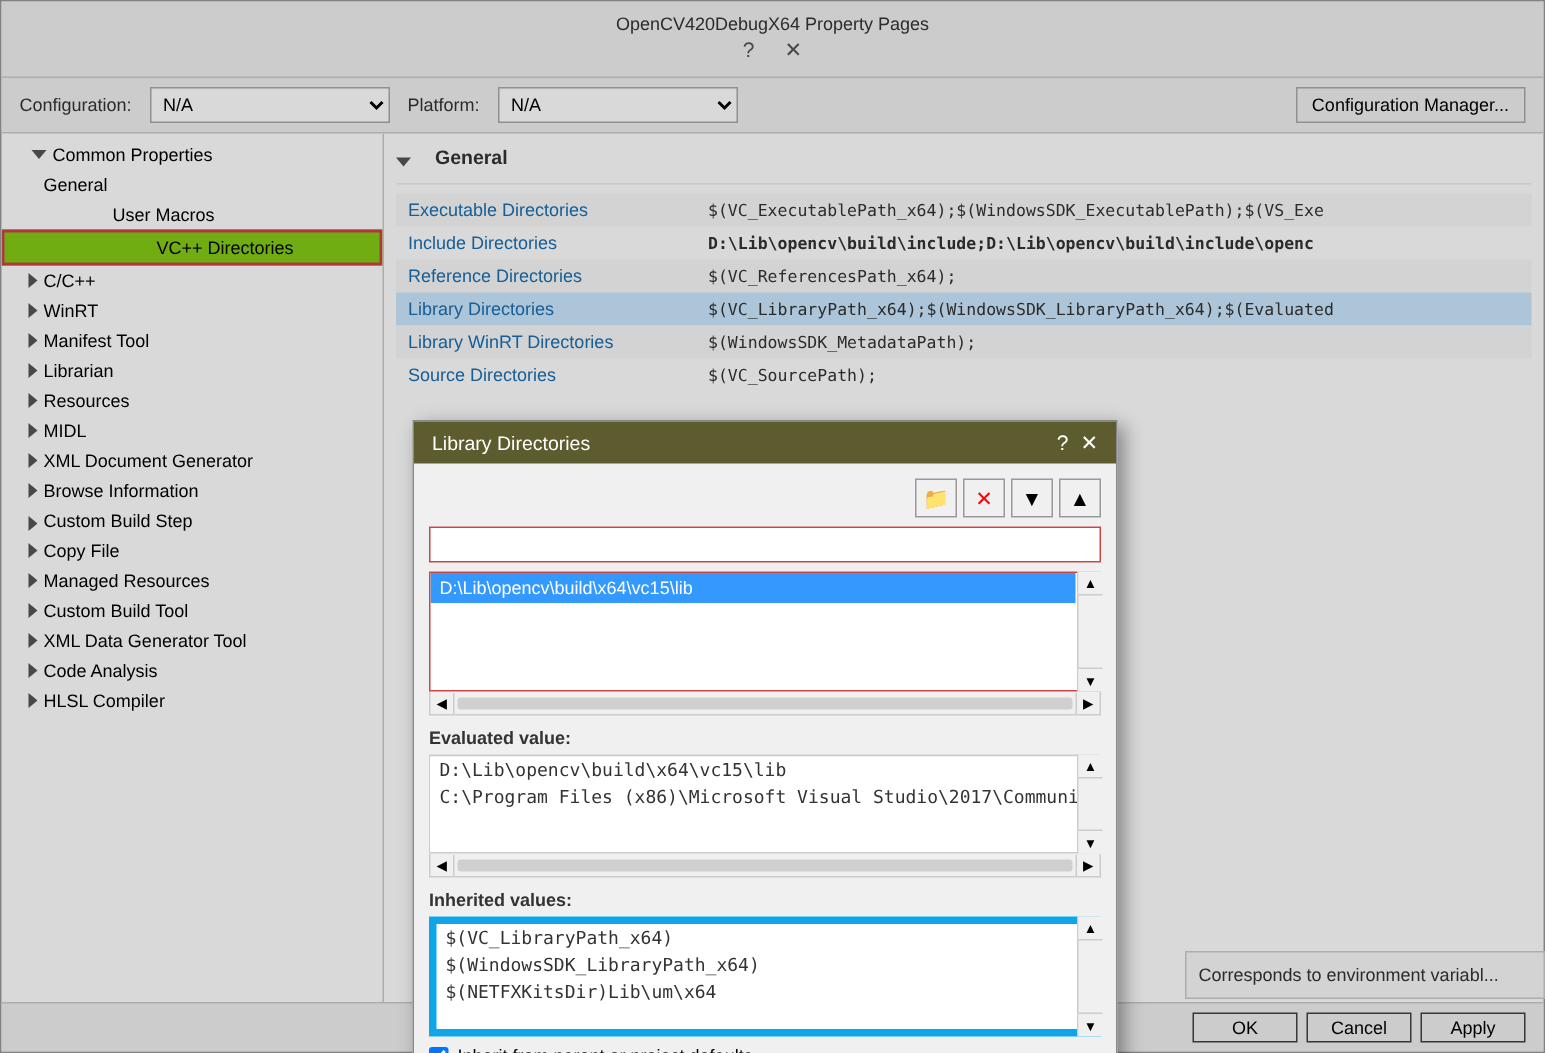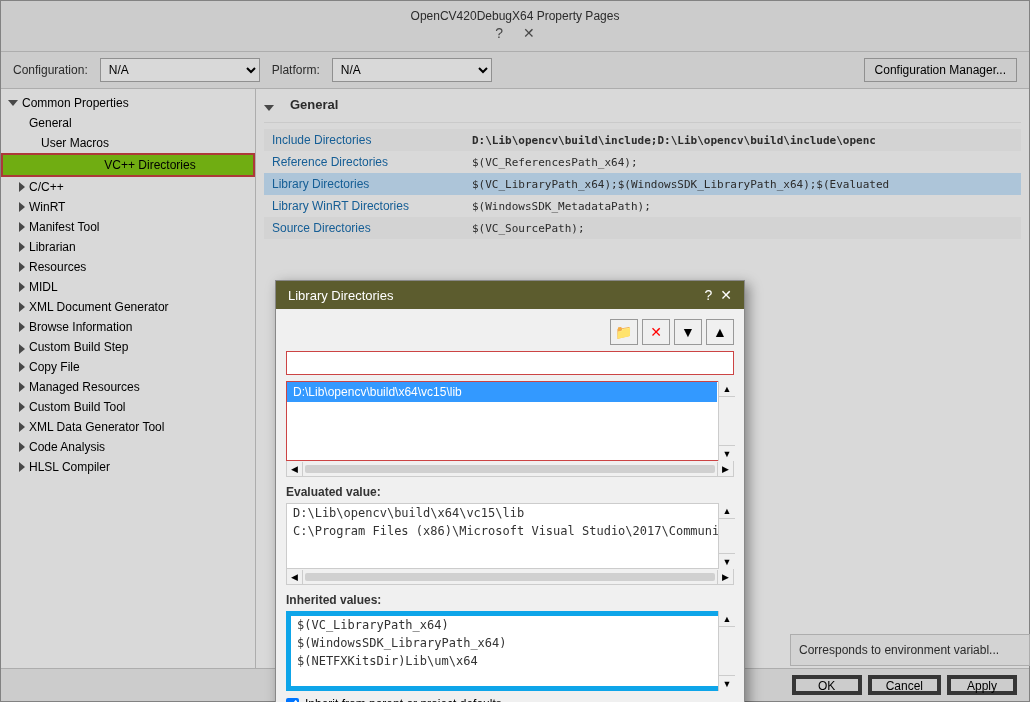--- a/index.html
+++ b/index.html
@@ -305,21 +305,21 @@
       justify-content: flex-end;
       gap: 6px;
       padding: 6px 12px;
       background: #f0f0f0;
       border-top: 1px solid #ccc;
     }
     .bottom-btn {
       height: 20px;
       min-width: 70px;
       padding: 0 14px;
-      border: 4px solid #404040;
+      border: 1px solid #404040;
       background: #f0f0f0;
       font-size: 12px;
       cursor: pointer;
     }
   </style>
 </head>
 <body>
 
 <div class="main-window">
 
@@ -340,30 +340,30 @@
     <select class="config-select">
       <option>N/A</option>
     </select>
     <button class="config-manager-btn">Configuration Manager...</button>
   </div>
 
   <div class="content-area">
 
     <div class="sidebar">
 
-      <div class="sidebar-item sidebar-group" style="padding-left:7px;">
+      <div class="sidebar-item sidebar-group" style="padding-left:20px;">
         <span class="triangle-down"></span>
         <span>Common Properties</span>
       </div>
 
       <div class="sidebar-item indent1" style="padding: 3px 0 3px 28px;">
         <span>General</span>
       </div>
 
-      <div class="sidebar-item indent1" style="padding: 3px 0 3px 40px;">
+      <div class="sidebar-item indent1" style="padding: 3px 0 3px 28px; margin-left: 46px;">
         <span>User Macros</span>
       </div>
 
       <div class="sidebar-item active-highlighted indent1" style="padding: 3px 0 3px 44px; background:#84cc16; border: 2px solid #cc4444; text-align: center;">
         <span>VC++ Directories</span>
       </div>
 
       <div class="sidebar-item sidebar-group indent1" style="padding: 3px 0 3px 18px;">
         <span class="triangle-right"></span>
         <span>C/C++</span>
@@ -441,20 +441,24 @@
       </div>
     </div>
 
     <div class="right-panel">
       <div style="display:flex; align-items:center; gap:8px; margin-bottom:6px; border-bottom: 1px solid #eee; padding-bottom:4px;">
         <span class="triangle-down"></span>
         <span class="section-title">General</span>
       </div>
       <table class="prop-table">
         <tbody id="prop-tbody">
+            <tr>
+              <td>Executable Directories</td>
+              <td>$(VC_ExecutablePath_x64);$(WindowsSDK_ExecutablePath);$(VS_Exe</td>
+            </tr>
             <tr>
               <td>Include Directories</td>
               <td class="prop-bold">D:\Lib\opencv\build\include;D:\Lib\opencv\build\include\openc</td>
             </tr>
             <tr>
               <td>Reference Directories</td>
               <td>$(VC_ReferencesPath_x64);</td>
             </tr>
             <tr class="highlighted">
               <td>Library Directories</td>

